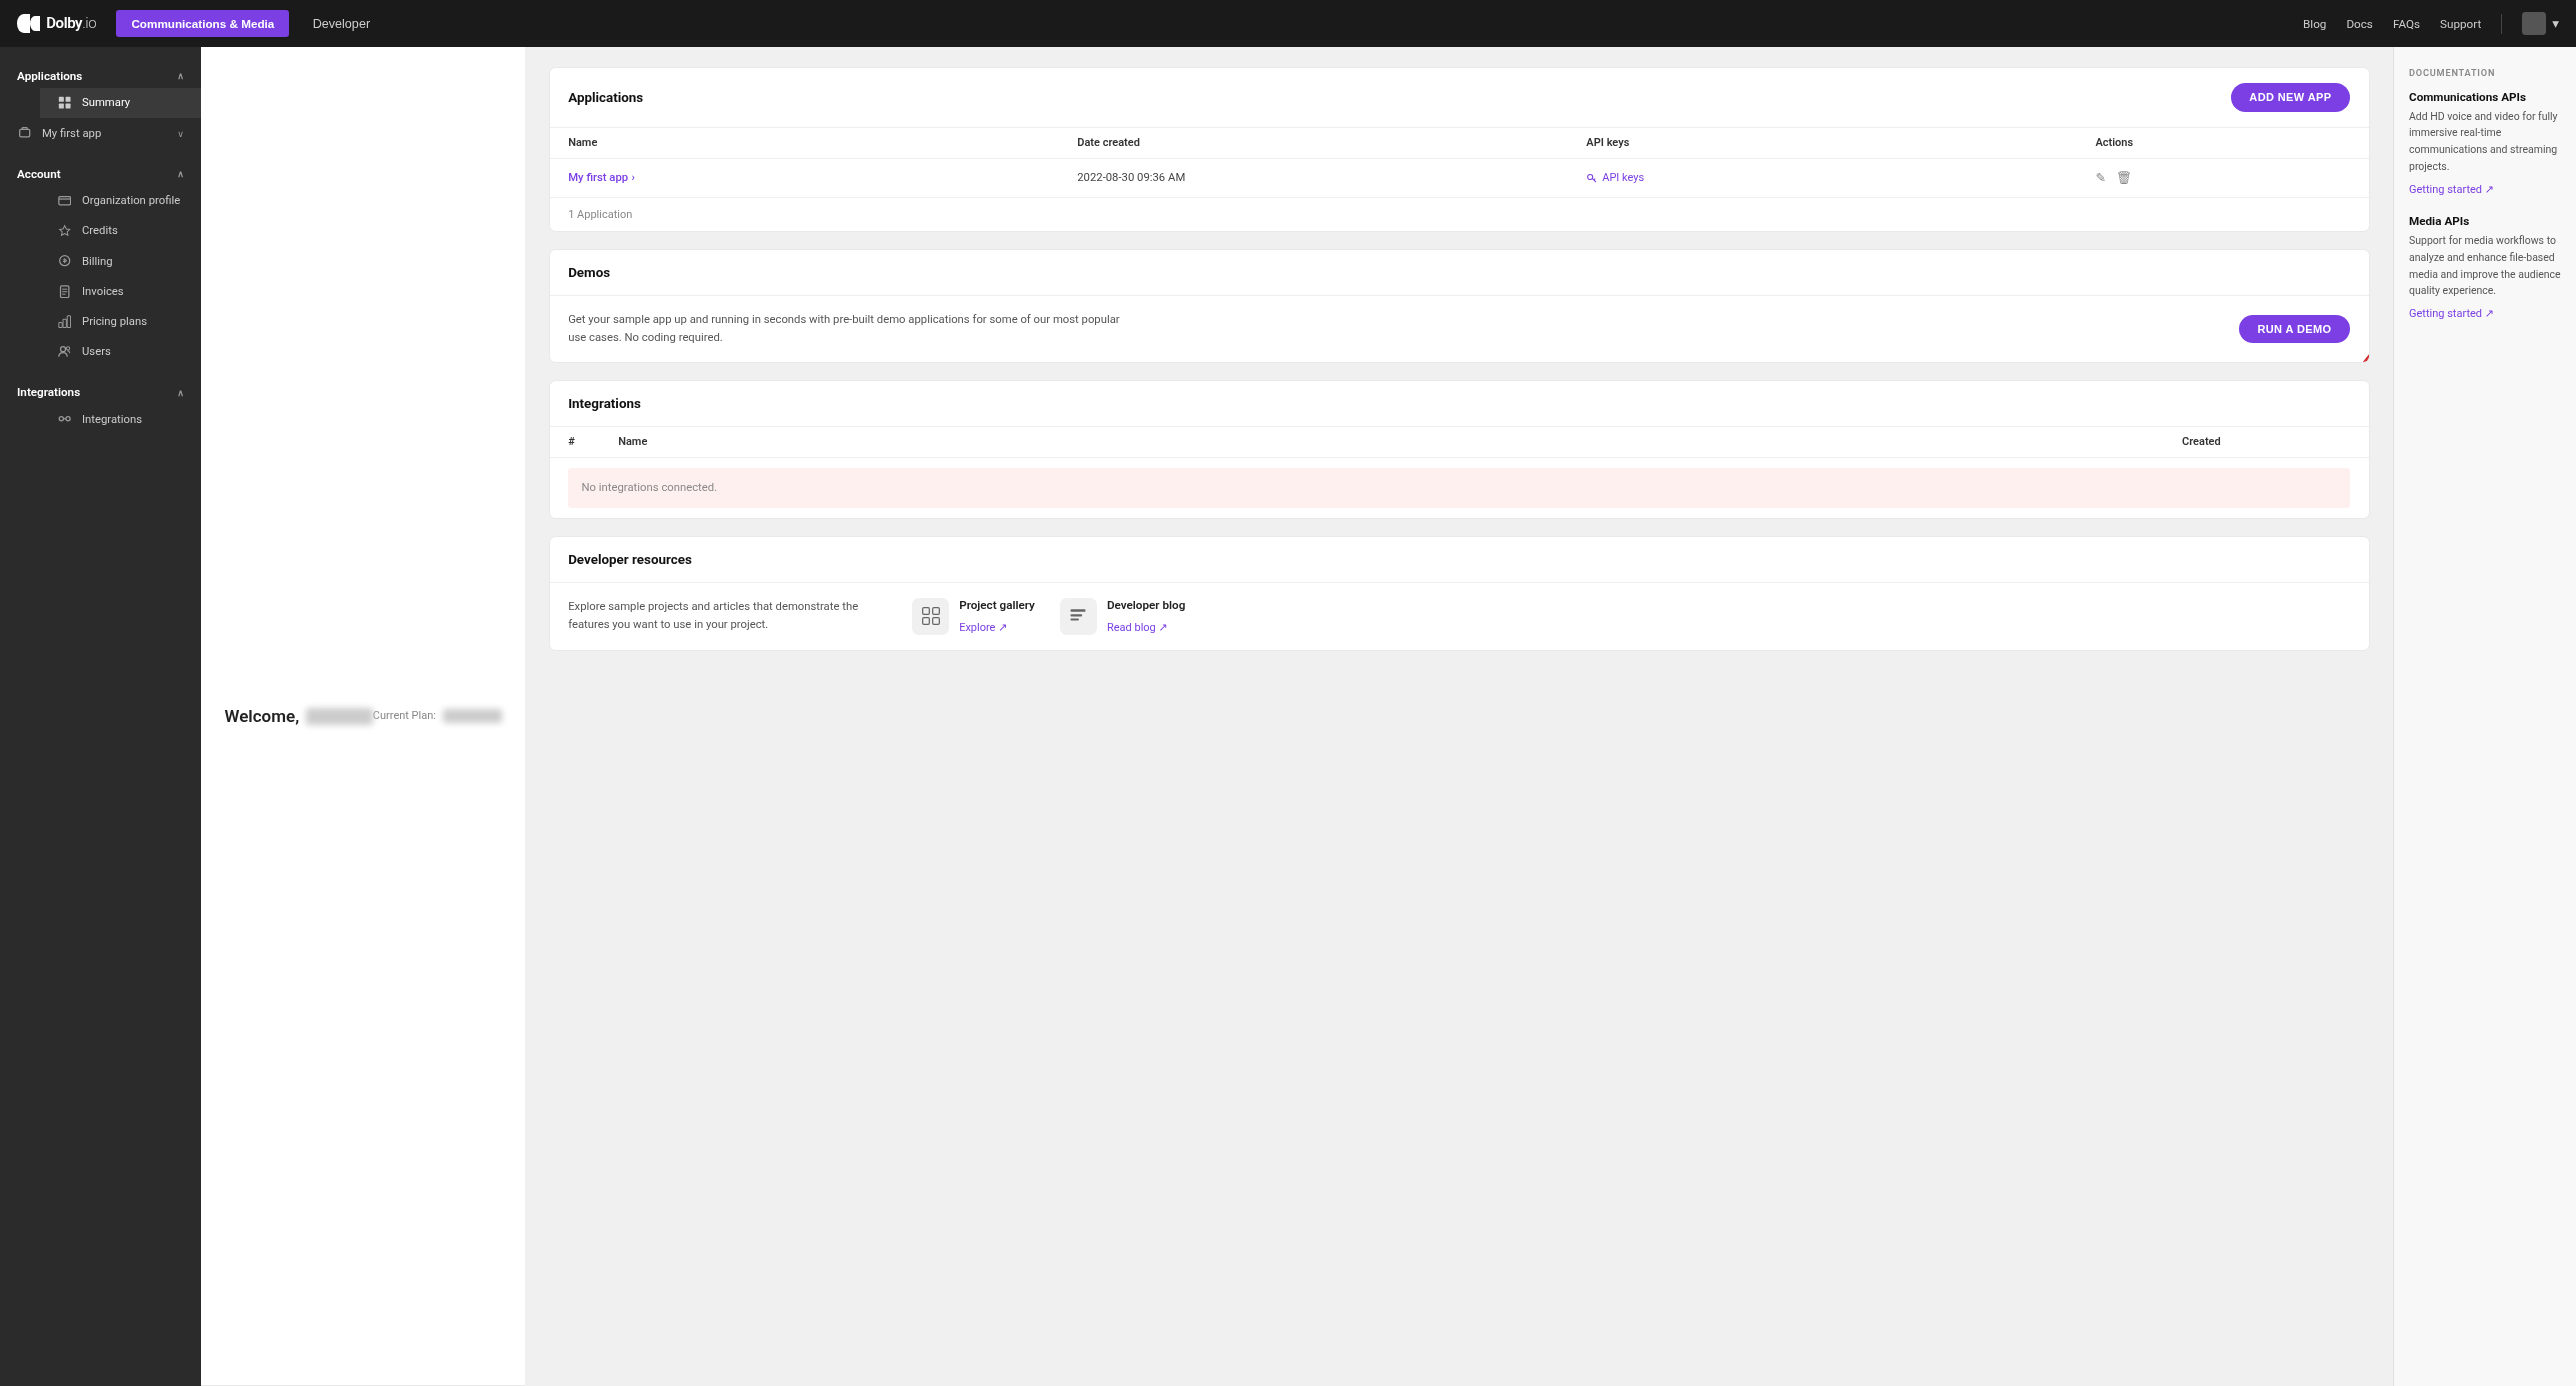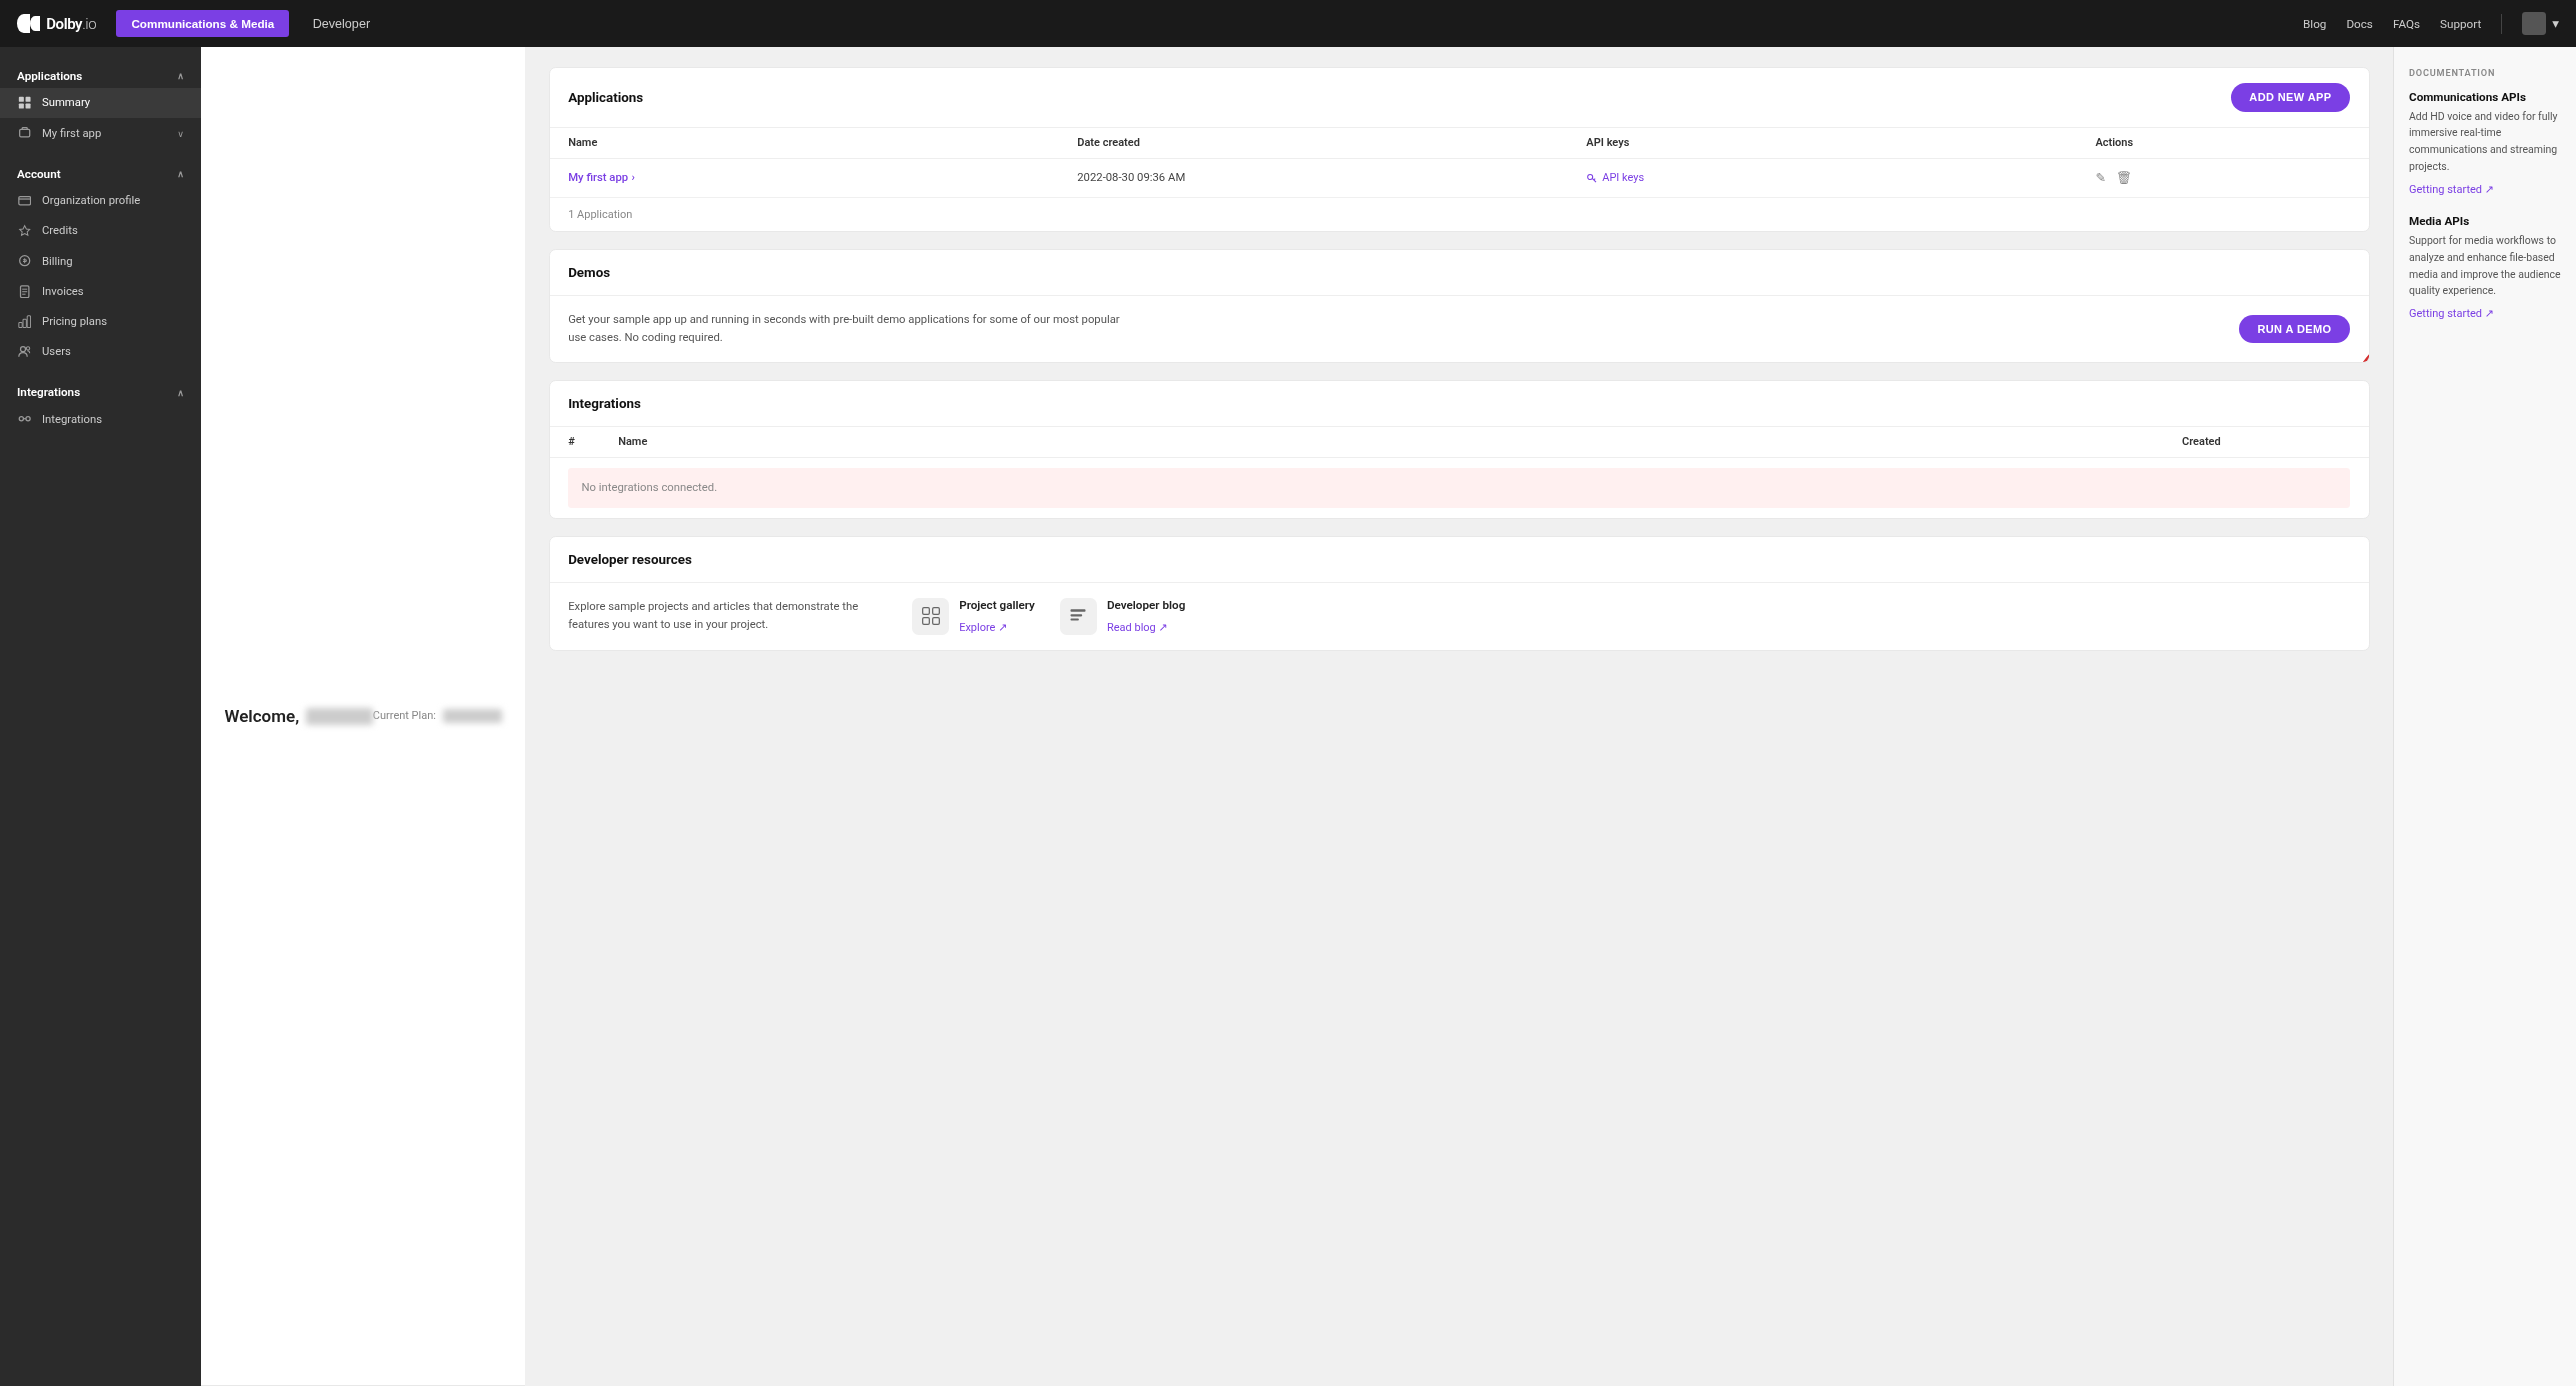--- a/index.html
+++ b/index.html
@@ -10,21 +10,21 @@
       background: #1a1a1a;
       display: flex;
       align-items: center;
       height: 47px;
       padding: 0 17px;
       flex-shrink: 0;
       gap: 13.4px;
     }
     .logo-area {
       display: flex;
-      align-items: flex-end;
+      align-items: flex-start;
       gap: 6.7px;
       margin-right: 6.7px;
     }
     .logo-icon {
       display: flex;
       align-items: center;
       gap: 2.5px;
     }
     .logo-icon .d1 {
       width: 13.4px; height: 18.5px; border-radius: 50% 0 0 50%; background: white;
@@ -112,20 +112,21 @@
     }
     .sidebar-item {
       display: flex;
       align-items: center;
       gap: 10px;
       padding: 7.6px 17px;
       color: #ccc;
       font-size: 11.3px;
       cursor: pointer;
       transition: background 0.15s;
+      margin-left: 40px;
     }
     .sidebar-item.active { color: #fff; background: #3a3a3a; }
     .sidebar-icon { width: 15px; height: 15px; display: flex; align-items: center; justify-content: center; flex-shrink: 0; }
     .chevron { font-size: 9.2px; color: #999; }
     .sidebar-item-with-chevron {
       display: flex;
       align-items: center;
       justify-content: space-between;
       padding: 7.6px 17px;
       color: #ccc;

